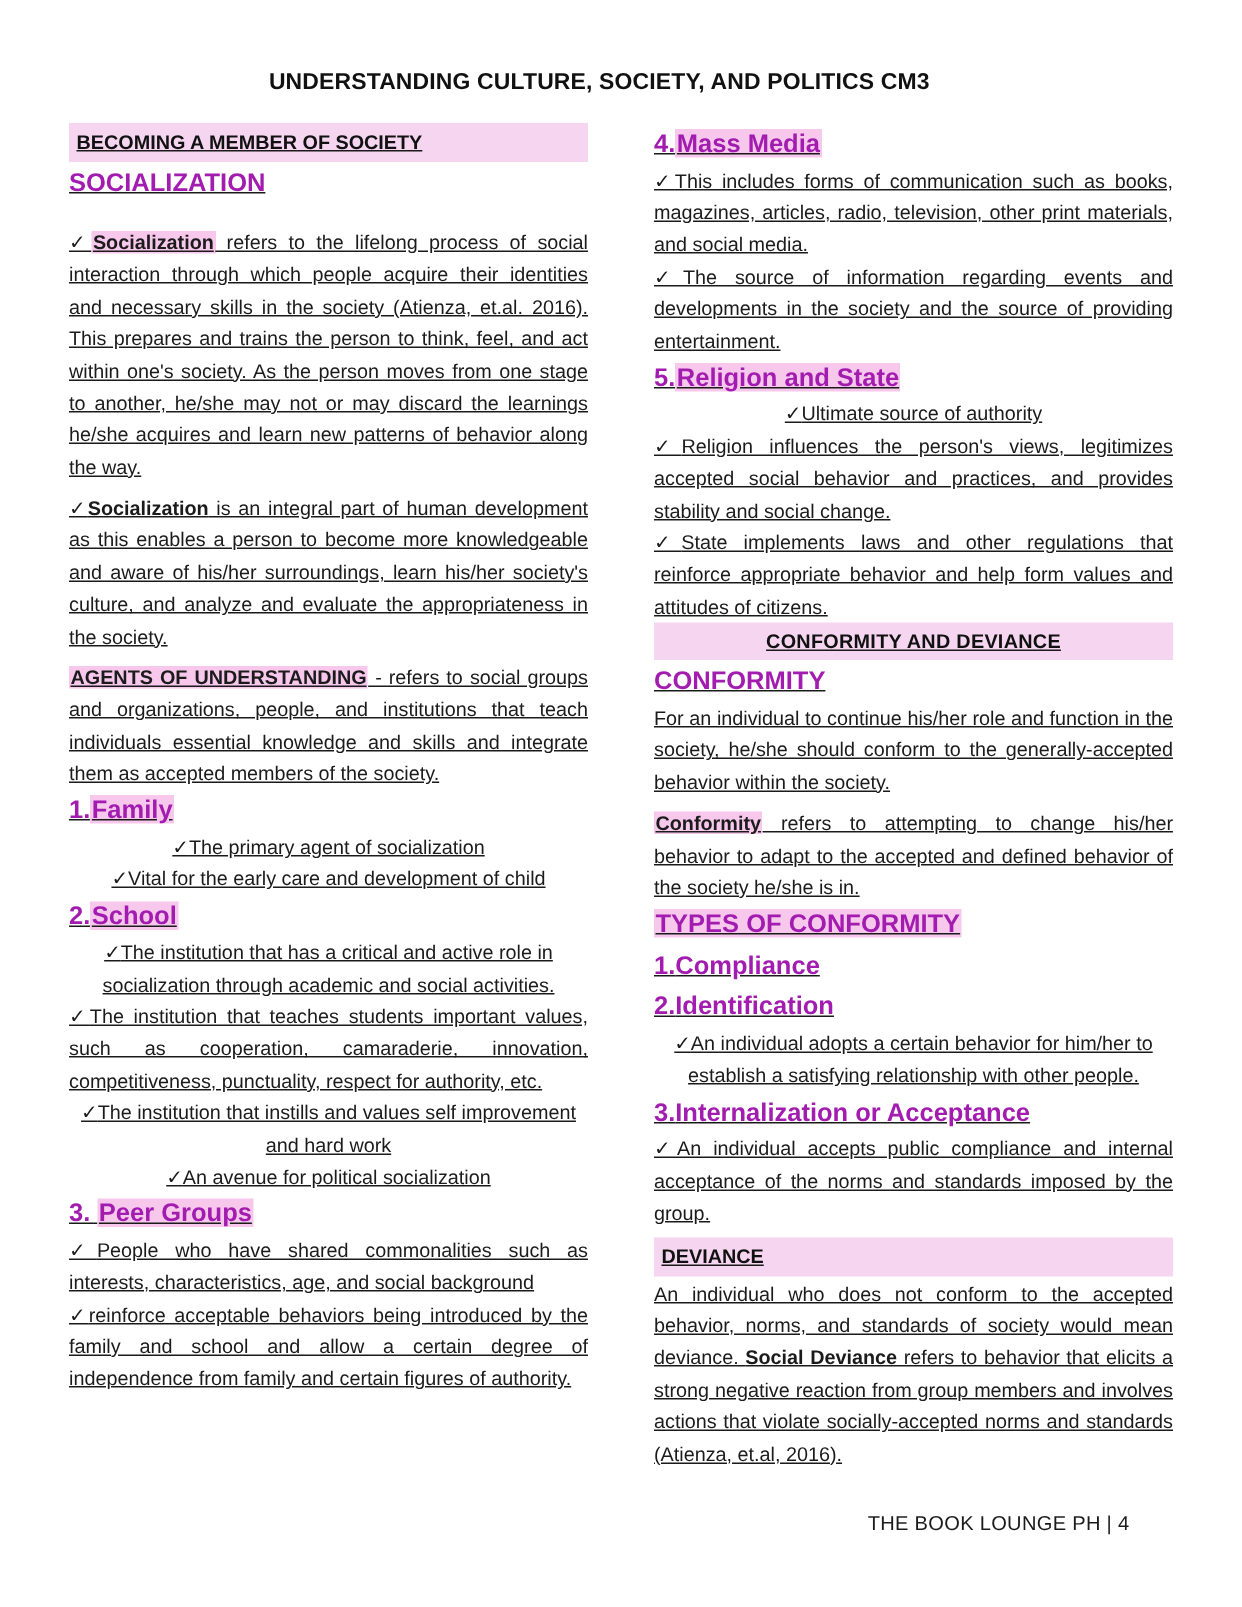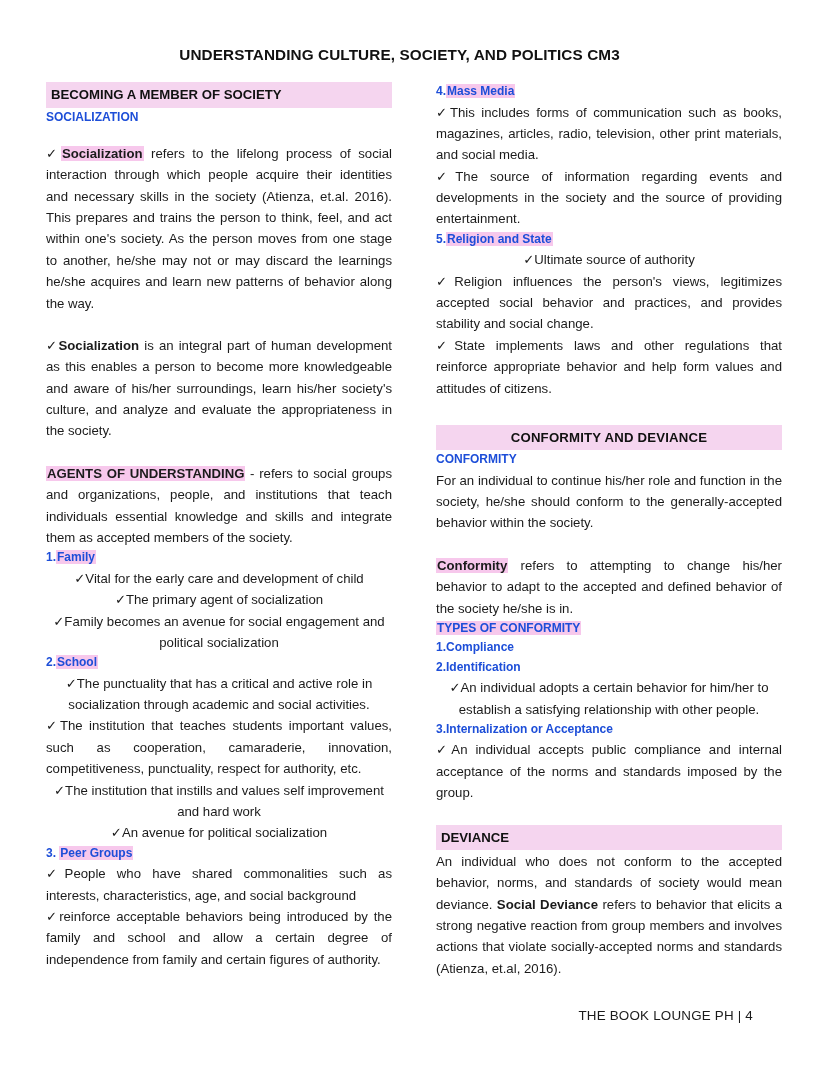--- a/index.html
+++ b/index.html
@@ -33,36 +33,37 @@
     color: #111;
   }
   .columns {
     display: flex;
     align-items: flex-start;
     gap: 44px;
   }
   .col {
     width: 346px;
     flex: 0 0 346px;
+    text-decoration: underline;
   }
   .col-right { position: relative; }
 
   
   p {
     margin: 0;
     font-size: 13.2px;
     line-height: 1.62;
     color: #1b1b1b;
   }
   .just { text-align: justify; text-justify: inter-word; }
   .left { text-align: center; }
   .gap-s { margin-top: 1px; }
   .gap-m { margin-top: 16px; }
-  .gap-l { margin-top: 21px; }
-  .gap-xl { margin-top: 26px; }
+  .gap-l { margin-top: 6px; }
+  .gap-xl { }
 
   .bold { font-weight: bold; }
 
   
   .hl {
     background: #f7c8ec;
     padding: 0 1px;
     box-decoration-break: clone;
     -webkit-box-decoration-break: clone;
   }
@@ -73,24 +74,24 @@
     font-weight: bold;
     font-size: 13.2px;
     line-height: 1.62;
     padding: 2px 5px;
     color: #111;
   }
   .bar-center { text-align: center; letter-spacing: 0.2px; }
 
   .sub-head {
     font-weight: bold;
-    font-size: 12px;
+    font-size: 17px;
     line-height: 1.62;
     margin: 0;
-    color: #1d4ed8;
+    color: #a21caf;
   }
 
   .check { white-space: nowrap; }
 
   .footer {
     position: absolute;
     right: 48px;
     bottom: 48px;
     font-size: 13.4px;
     color: #1b1b1b;
@@ -112,26 +113,25 @@
 
       <p class="sub-head gap-m">SOCIALIZATION</p>
 
       <p class="just gap-m"><span class="check">✓</span><span class="hl bold">Socialization</span><span> refers to the lifelong process of social interaction through which people acquire their identities and necessary skills in the society (Atienza, et.al. 2016). This prepares and trains the person to think, feel, and act within one's society. As the person moves from one stage to another, he/she may not or may discard the learnings he/she acquires and learn new patterns of behavior along the way.</span></p>
 
       <p class="just gap-l"><span class="check">✓</span><span class="bold">Socialization</span><span> is an integral part of human development as this enables a person to become more knowledgeable and aware of his/her surroundings, learn his/her society's culture, and analyze and evaluate the appropriateness in the society.</span></p>
 
       <p class="just gap-l"><span class="hl bold">AGENTS OF UNDERSTANDING</span><span> - refers to social groups and organizations, people, and institutions that teach individuals essential knowledge and skills and integrate them as accepted members of the society.</span></p>
 
       <p class="sub-head gap-l"><span>1.</span><span class="hl">Family</span></p>
+      <p class="left"><span class="check">✓</span><span>The primary agent of socialization</span></p>
       <p class="left"><span class="check">✓</span><span>Vital for the early care and development of child</span></p>
-      <p class="left"><span class="check">✓</span><span>The primary agent of socialization</span></p>
-      <p class="left"><span class="check">✓</span><span>Family becomes an avenue for social engagement and political socialization</span></p>
 
       <p class="sub-head gap-xl"><span>2.</span><span class="hl">School</span></p>
-      <p class="left"><span class="check">✓</span><span>The punctuality that has a critical and active role in socialization through academic and social activities.</span></p>
+      <p class="left"><span class="check">✓</span><span>The institution that has a critical and active role in socialization through academic and social activities.</span></p>
       <p class="just"><span class="check">✓</span><span>The institution that teaches students important values, such as cooperation, camaraderie, innovation, competitiveness, punctuality, respect for authority, etc.</span></p>
       <p class="left"><span class="check">✓</span><span>The institution that instills and values self improvement and hard work</span></p>
       <p class="left"><span class="check">✓</span><span>An avenue for political socialization</span></p>
 
       <p class="sub-head gap-xl"><span>3. </span><span class="hl">Peer Groups</span></p>
       <p class="just"><span class="check">✓</span><span>People who have shared commonalities such as interests, characteristics, age, and social background</span></p>
       <p class="just"><span class="check">✓</span><span>reinforce acceptable behaviors being introduced by the family and school and allow a certain degree of independence from family and certain figures of authority.</span></p>
 
     </div>
 

